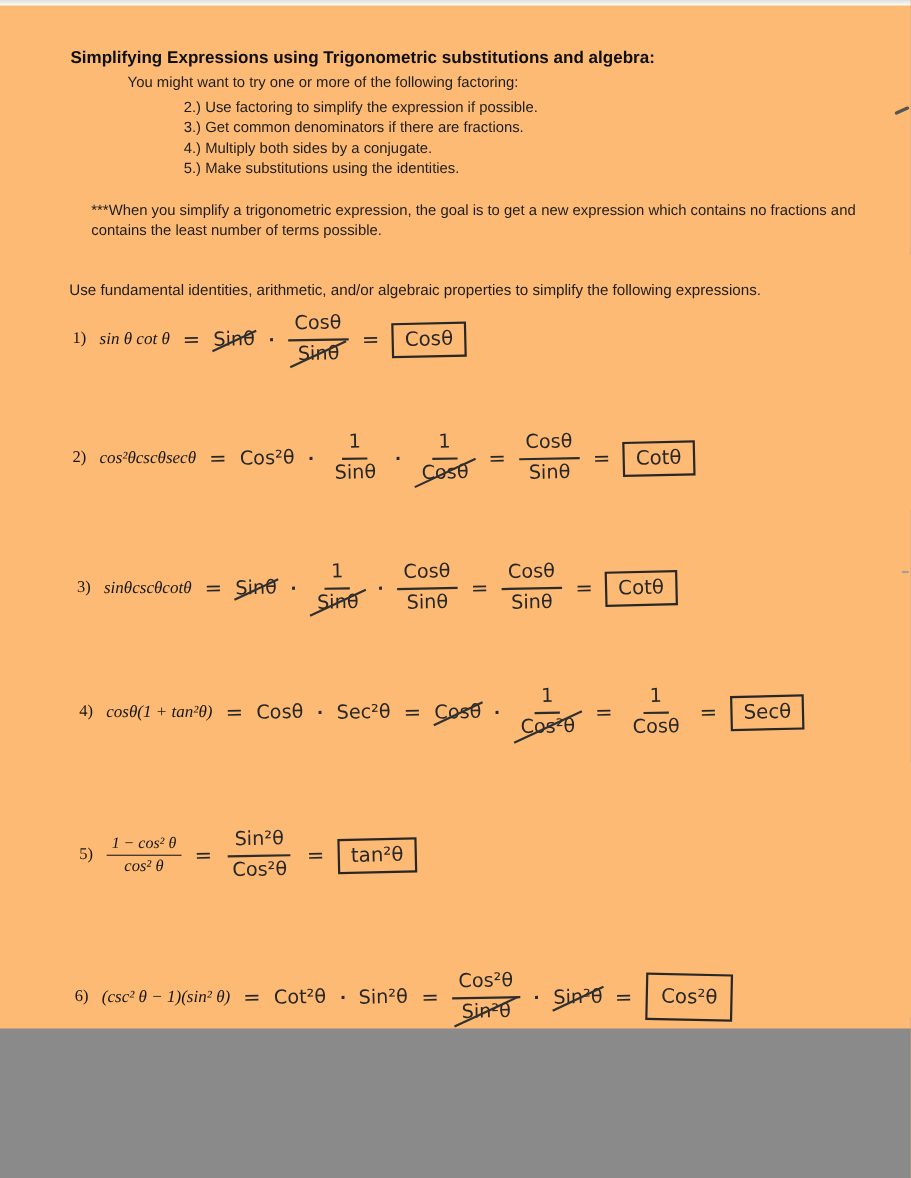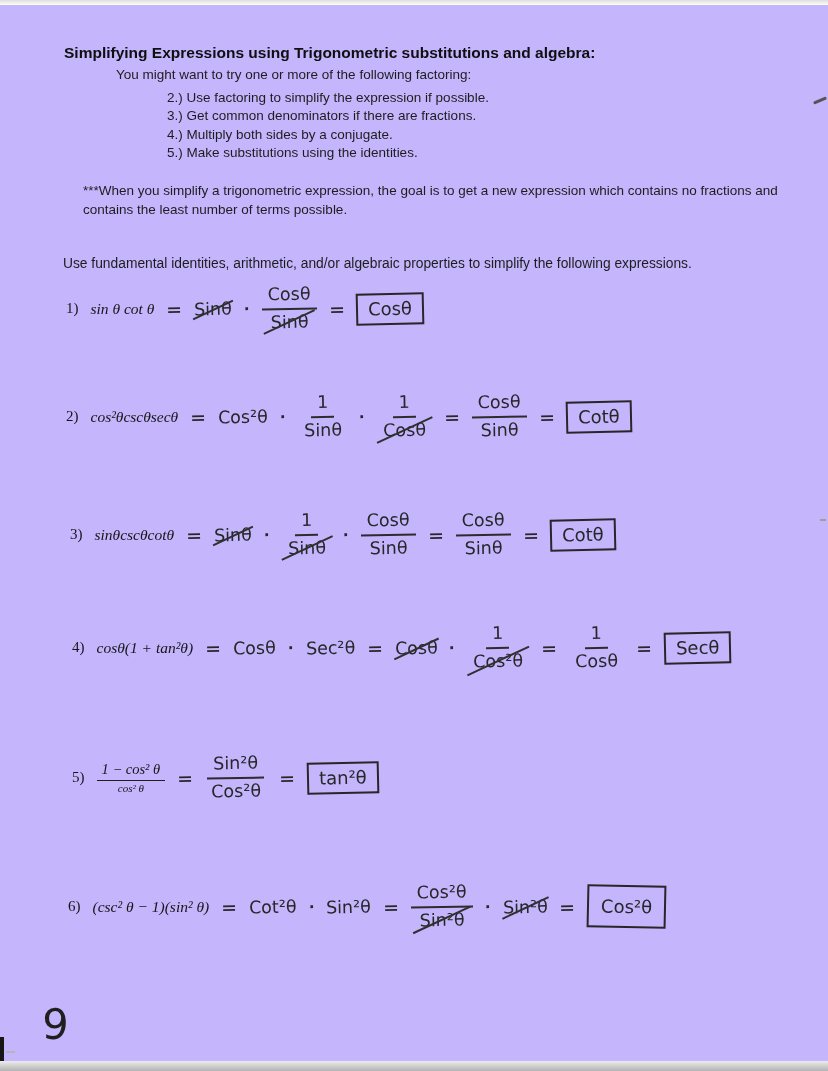--- a/index.html
+++ b/index.html
@@ -1,17 +1,17 @@
 <!DOCTYPE html>
 <html><head>
 <meta charset="utf-8">
 <style>
   html,body{margin:0;padding:0;}
   body{background:#8a8a8a;font-family:"Liberation Sans",sans-serif;}
-  .page{position:relative;width:828px;height:1071px;margin:0 auto;background:#c4b5fd;overflow:hidden;color:#1d1d1d;}
+  .page{position:relative;width:828px;height:935px;margin:0 auto;background:#fdba74;overflow:hidden;color:#1d1d1d;}
   .abs{position:absolute;}
 
   .title{left:64px;top:44px;font-size:15.5px;font-weight:700;color:#0f0f0f;}
   .intro{left:116px;top:67px;font-size:13.5px;}
   .techniques{left:167px;top:89px;font-size:13.5px;line-height:18.4px;}
   .note{left:63px;top:181px;width:745px;font-size:13.5px;line-height:19px;margin-left:20px;}
   .instruction{left:63px;top:256px;font-size:13.8px;}
 
   .problem{position:absolute;display:flex;align-items:center;gap:12px;}
   .plabel{font-family:"Liberation Serif",serif;font-size:15px;color:#161616;}
@@ -20,21 +20,21 @@
   .hw{font-family:"DejaVu Sans",sans-serif;font-size:17.5px;color:#272727;display:inline-block;transform:rotate(-1.2deg);}
   .eq{font-size:19px;}
   .dot{font-size:15px;font-weight:700;}
 
   .frac{display:inline-flex;flex-direction:column;align-items:center;line-height:1.25;}
   .frac .num,.frac .den{transform:none;}
   .hwfrac{transform:rotate(-1deg);}
   .hwfrac .num{border-bottom:2px solid #2c2c2c;padding:0 6px 2px;}
   .hwfrac .den{padding:2px 6px 0;}
   .pfrac .num{border-bottom:1.5px solid #1f1f1f;padding:0 5px 1px;font-size:14.5px;}
-  .pfrac .den{padding:1px 5px 0;font-size:11px;}
+  .pfrac .den{padding:1px 5px 0;font-size:15px;}
 
   .cancel{position:relative;}
   .cancel::after{content:"";position:absolute;left:-3px;right:-3px;top:48%;border-top:2px solid #303030;transform:rotate(-24deg);}
 
   .ansbox{border:2px solid #272727;padding:3px 10px 4px;transform:rotate(-1.3deg);font-size:18px;background:transparent;}
   .ansbox.tall{padding:9px 12px;transform:rotate(1.2deg);}
 
   .page-number{left:42px;top:1000px;font-family:"DejaVu Sans",sans-serif;font-size:42px;color:#1f1f1f;transform:rotate(2deg);}
 
   .edge-top{left:0;top:0;width:828px;height:5px;background:linear-gradient(#dedede,#fdfdfb);}

